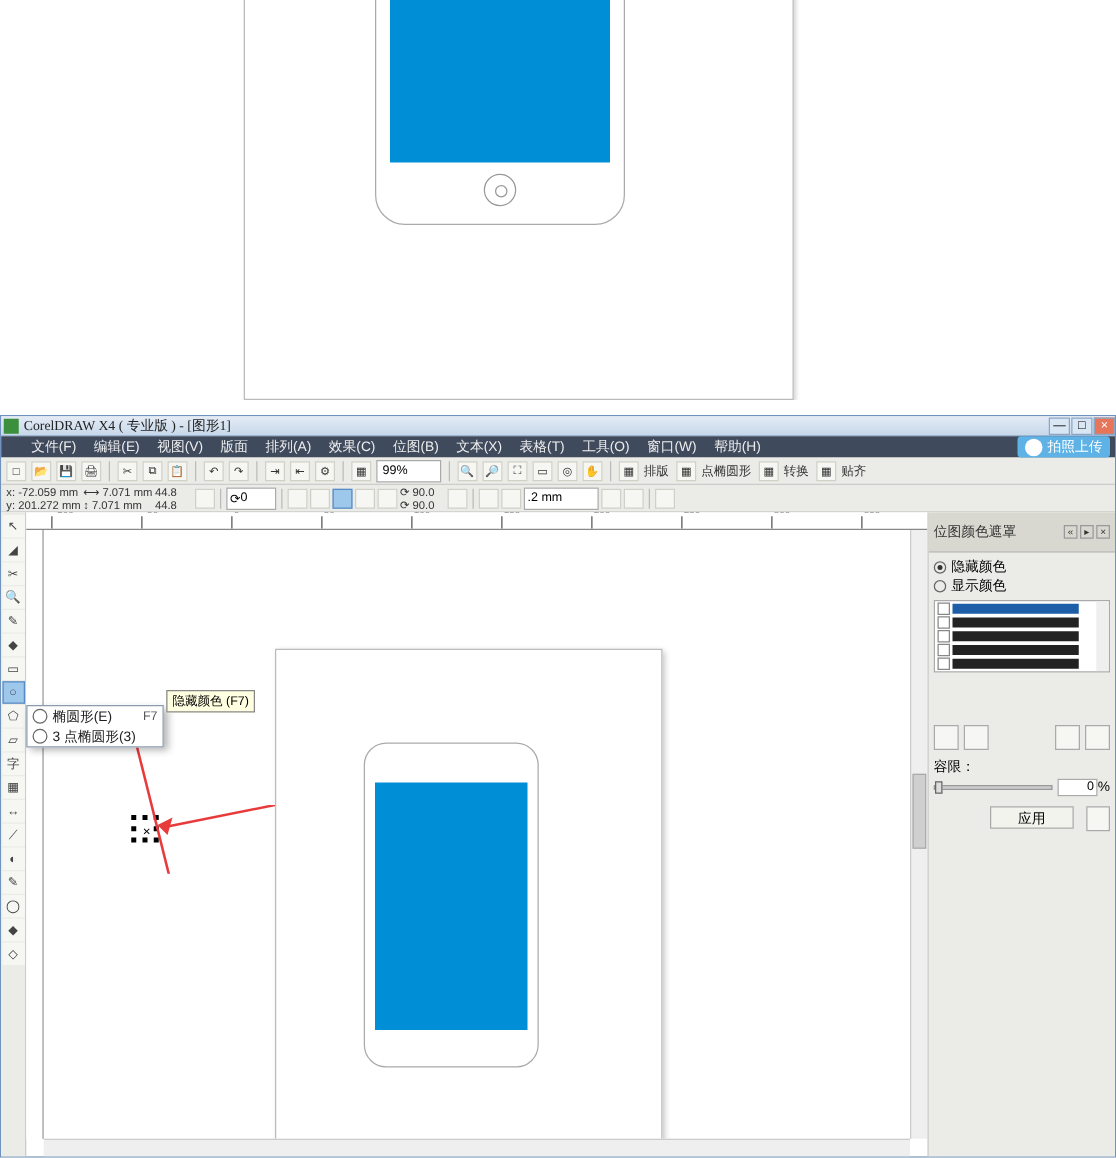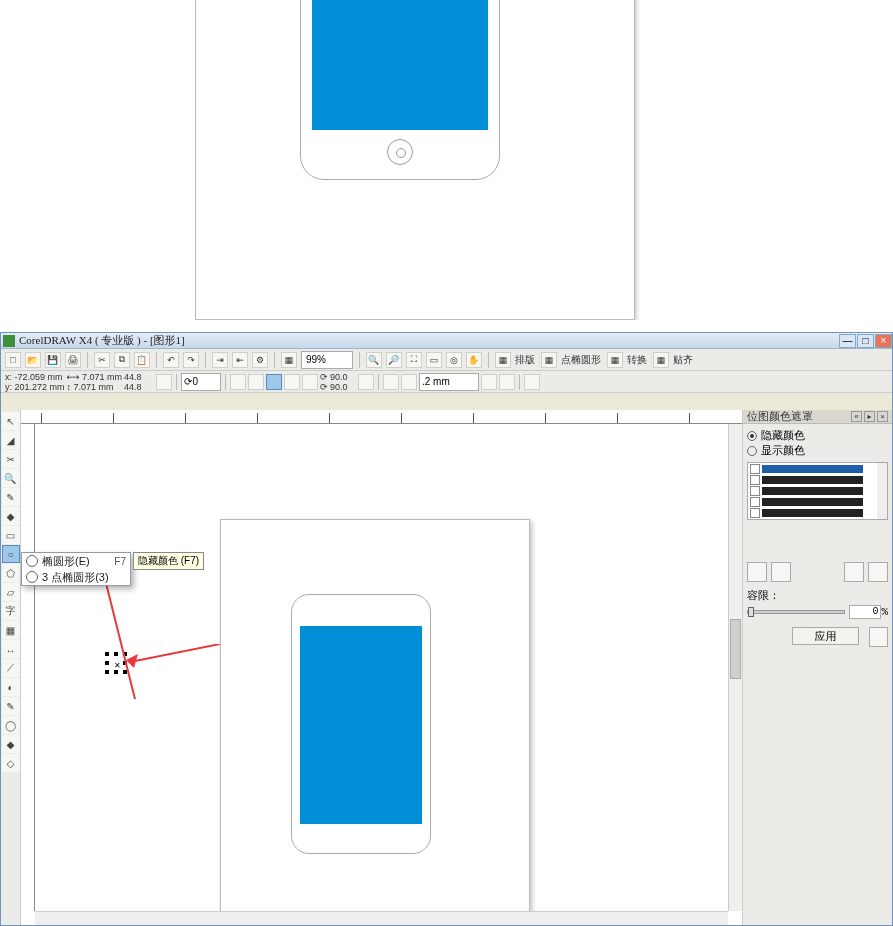--- a/index.html
+++ b/index.html
@@ -389,21 +389,21 @@
   bottom: 0;
   height: 14px;
   background: #efefef;
   border-top: 1px solid #ccc;
 }
 
 
 .flyout {
   position: absolute;
   left: 20px;
-  top: 142px;
+  top: 154px;
   width: 110px;
   background: #fff;
   border: 1px solid #8a9cb0;
   box-shadow: 3px 3px 6px rgba(0,0,0,0.3);
   z-index: 5;
 }
 .flyout .fitem {
   display: flex;
   align-items: center;
   height: 16px;
@@ -437,21 +437,21 @@
 
 .docker {
   position: absolute;
   right: 0; top: 0;
   width: 150px;
   height: 100%;
   background: #ebebe7;
   border-left: 1px solid #ccc;
 }
 .docker .dtitle {
-  height: 14px;
+  height: 32px;
   background: #d8d8d0;
   border-bottom: 1px solid #bbb;
   display: flex;
   align-items: center;
   padding: 0 4px;
   font-size: 11px;
   color: #333;
 }
 .docker .dtitle .dicons {
   margin-left: auto;
@@ -462,21 +462,20 @@
   width: 11px; height: 11px;
   border: 1px solid #999;
   font-size: 8px;
   display: flex;
   align-items: center;
   justify-content: center;
   cursor: pointer;
 }
 .docker .dbody {
   padding: 4px;
-  font-family: Liberation Mono, monospace;
 }
 .docker .radio-row {
   display: flex;
   align-items: center;
   font-size: 11px;
   height: 15px;
 }
 .docker .radio {
   width: 10px; height: 10px;
   border-radius: 50%;
@@ -598,20 +597,38 @@
 <div class="app">
 
   <div class="titlebar">
     <div class="logo"></div>
     <div class="title">CorelDRAW X4 ( 专业版 ) - [图形1]</div>
     <div class="winbtn">—</div>
     <div class="winbtn">□</div>
     <div class="winbtn close">×</div>
   </div>
 
+  <div class="menubar">
+    <div class="mitem">文件(F)</div>
+    <div class="mitem">编辑(E)</div>
+    <div class="mitem">视图(V)</div>
+    <div class="mitem">版面</div>
+    <div class="mitem">排列(A)</div>
+    <div class="mitem">效果(C)</div>
+    <div class="mitem">位图(B)</div>
+    <div class="mitem">文本(X)</div>
+    <div class="mitem">表格(T)</div>
+    <div class="mitem">工具(O)</div>
+    <div class="mitem">窗口(W)</div>
+    <div class="mitem">帮助(H)</div>
+    <div class="upload-btn">
+      <span class="cloud"></span>
+      <span>拍照上传</span>
+    </div>
+  </div>
 
   <div class="toolbar">
     <div class="tbtn">□</div>
     <div class="tbtn">📂</div>
     <div class="tbtn">💾</div>
     <div class="tbtn">🖨</div>
     <div class="tsep"></div>
     <div class="tbtn">✂</div>
     <div class="tbtn">⧉</div>
     <div class="tbtn">📋</div>

